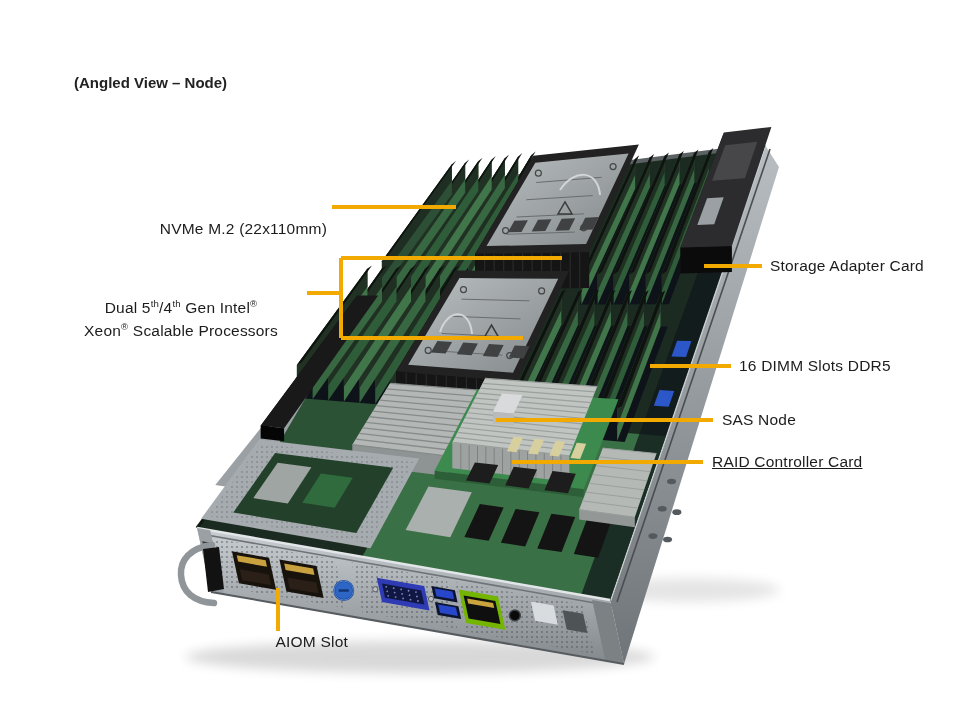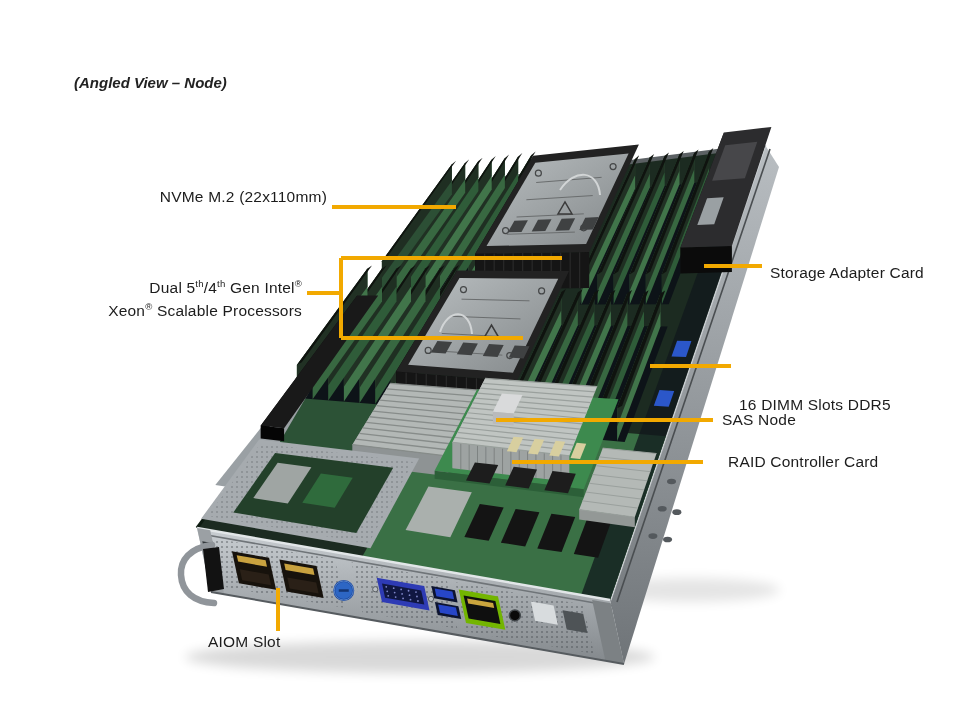--- a/index.html
+++ b/index.html
@@ -1,23 +1,23 @@
 <!DOCTYPE html>
 <html><head>
 <meta charset="utf-8">
 <style>
   html,body{margin:0;padding:0;background:#ffffff;}
   #page{position:relative;width:960px;height:720px;background:#ffffff;overflow:hidden;
         font-family:"Liberation Sans","DejaVu Sans",sans-serif;color:#1f1f1f;}
   #scene{position:absolute;left:0;top:0;}
   .label{position:absolute;font-size:15.5px;line-height:18px;letter-spacing:0.2px;color:#1c1c1c;}
   .label sup{font-size:62%;}
-  .title{position:absolute;font-size:15px;font-style:italic;font-weight:600;color:#222;}
-  .ra{text-align:right;}
-  .ctr{text-align:left;}
+  .title{position:absolute;font-size:15px;font-weight:600;color:#222;}
+  .ra{text-align:right;margin-top:32px;}
+  .ctr{text-align:right;}
 </style>
 </head>
 <body>
 
 <div id="page">
 
   <svg id="scene" width="960" height="720" viewBox="0 0 960 720">
     <defs>
       <filter id="blur" x="-50%" y="-50%" width="200%" height="200%">
           <feGaussianBlur stdDeviation="6"></feGaussianBlur>
@@ -390,27 +390,27 @@
         <line x1="278" y1="588" x2="278" y2="631" stroke="#F2A900" stroke-width="4"></line>
       </g>
     </svg>
 
   <div class="title" style="left:74px;top:74px;">(Angled View – Node)</div>
 
   <div class="label ra" style="left:122px;top:188px;width:205px;">
     <div>NVMe M.2 (22x110mm)</div>
   </div>
 
-  <div class="label ra" style="left:60px;top:274px;width:242px;line-height:19px;">
+  <div class="label ra" style="left:60px;top:262px;width:242px;line-height:19px;text-align:center;">
     <div>Dual 5<sup>th</sup>/4<sup>th</sup> Gen Intel<sup>®</sup></div>
     <div>Xeon<sup>®</sup> Scalable Processors</div>
   </div>
 
-  <div class="label" style="left:770px;top:257px;margin-top:7px;">Storage Adapter Card</div>
-
-  <div class="label" style="left:739px;top:357px;margin-top:39px;">16 DIMM Slots DDR5</div>
+  <div class="label" style="left:770px;top:257px;">Storage Adapter Card</div>
+
+  <div class="label" style="left:739px;top:357px;">16 DIMM Slots DDR5</div>
 
   <div class="label" style="left:722px;top:411px;">SAS Node</div>
 
-  <div class="label" style="left:728px;top:453px;">RAID Controller Card</div>
+  <div class="label" style="left:712px;top:453px;text-decoration:underline;">RAID Controller Card</div>
 
   <div class="label ctr" style="left:208px;top:633px;width:140px;">AIOM Slot</div>
 </div>
 
 </body></html>

